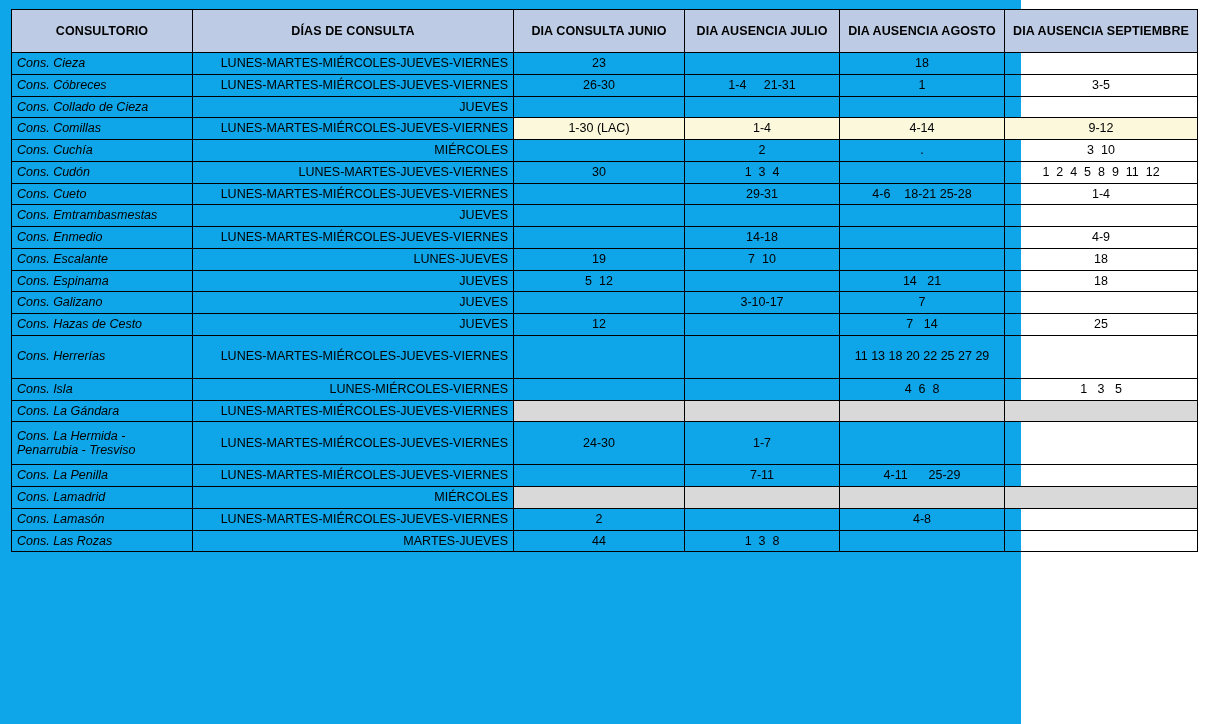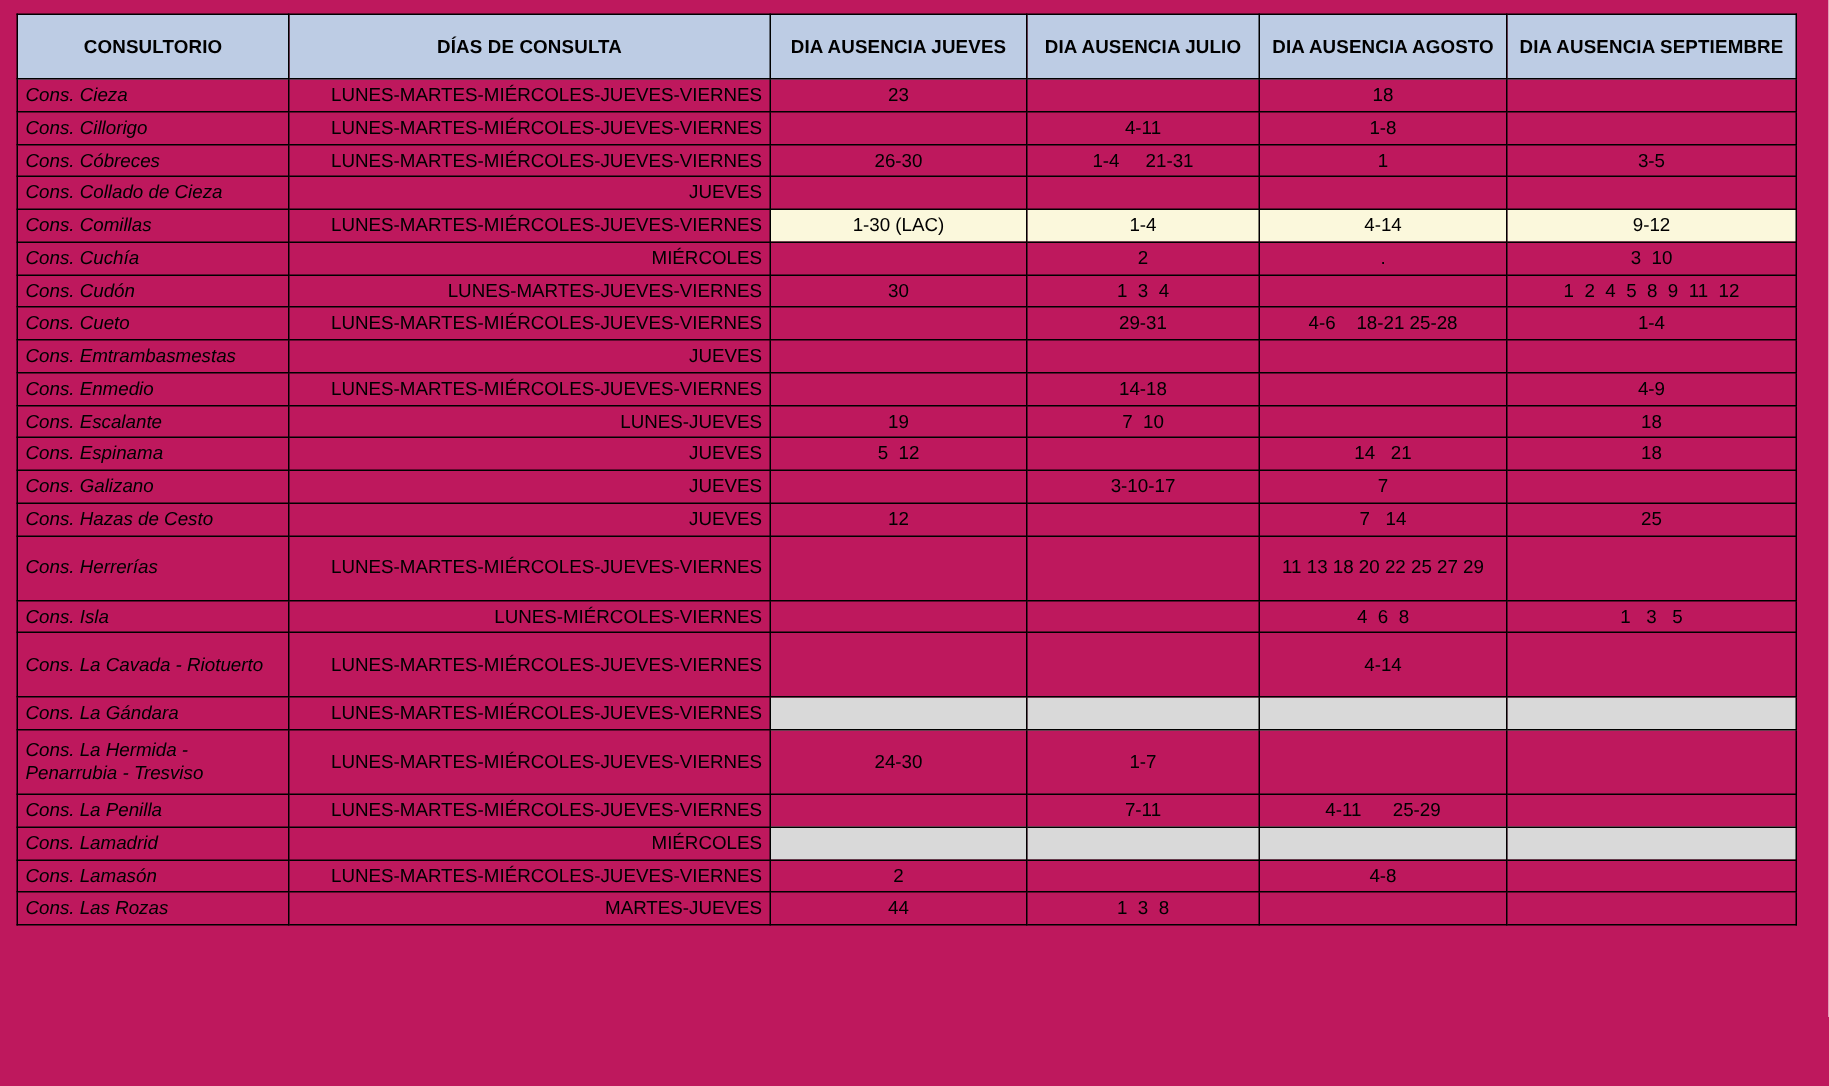--- a/index.html
+++ b/index.html
@@ -9,23 +9,23 @@
   }
   body {
     width: 1219px;
     height: 724px;
     font-family: "Liberation Sans", sans-serif;
     color: #000000;
     overflow: hidden;
   }
   #sheet {
     position: relative;
-    width: 1219px;
+    width: 1021px;
     height: 724px;
-    background: #be185d;
+    background: #0ea5e9;
   }
   table.absence-table {
     position: absolute;
     left: 11px;
     top: 9px;
     width: 1186px;
     border-collapse: collapse;
     table-layout: fixed;
   }
   table.absence-table th,
@@ -84,44 +84,36 @@
       <col class="c-days">
       <col class="c-jun">
       <col class="c-jul">
       <col class="c-ago">
       <col class="c-sep">
     </colgroup>
     <thead>
       <tr>
         <th>CONSULTORIO</th>
         <th>DÍAS DE CONSULTA</th>
-        <th>DIA AUSENCIA JUEVES</th>
+        <th>DIA CONSULTA JUNIO</th>
         <th>DIA AUSENCIA JULIO</th>
         <th>DIA AUSENCIA AGOSTO</th>
         <th>DIA AUSENCIA SEPTIEMBRE</th>
       </tr>
     </thead>
     <tbody id="table-body">
         <tr>
           <td class="name">Cons. Cieza</td>
           <td class="days">LUNES-MARTES-MIÉRCOLES-JUEVES-VIERNES</td>
           <td class="month">23</td>
           <td class="month"></td>
           <td class="month">18</td>
           <td class="month"></td>
         </tr>
         <tr>
-          <td class="name">Cons. Cillorigo</td>
-          <td class="days">LUNES-MARTES-MIÉRCOLES-JUEVES-VIERNES</td>
-          <td class="month"></td>
-          <td class="month">4-11</td>
-          <td class="month">1-8</td>
-          <td class="month"></td>
-        </tr>
-        <tr>
           <td class="name">Cons. Cóbreces</td>
           <td class="days">LUNES-MARTES-MIÉRCOLES-JUEVES-VIERNES</td>
           <td class="month">26-30</td>
           <td class="month">1-4     21-31</td>
           <td class="month">1</td>
           <td class="month">3-5</td>
         </tr>
         <tr>
           <td class="name">Cons. Collado de Cieza</td>
           <td class="days">JUEVES</td>
@@ -219,28 +211,20 @@
           <td class="month"></td>
         </tr>
         <tr>
           <td class="name">Cons. Isla</td>
           <td class="days">LUNES-MIÉRCOLES-VIERNES</td>
           <td class="month"></td>
           <td class="month"></td>
           <td class="month">4  6  8</td>
           <td class="month">1   3   5</td>
         </tr>
-        <tr>
-          <td class="name tall">Cons. La Cavada - Riotuerto</td>
-          <td class="days">LUNES-MARTES-MIÉRCOLES-JUEVES-VIERNES</td>
-          <td class="month"></td>
-          <td class="month"></td>
-          <td class="month">4-14</td>
-          <td class="month"></td>
-        </tr>
         <tr class="gray">
           <td class="name">Cons. La Gándara</td>
           <td class="days">LUNES-MARTES-MIÉRCOLES-JUEVES-VIERNES</td>
           <td class="month"></td>
           <td class="month"></td>
           <td class="month"></td>
           <td class="month"></td>
         </tr>
         <tr>
           <td class="name tall">Cons. La Hermida - Penarrubia - Tresviso</td>

